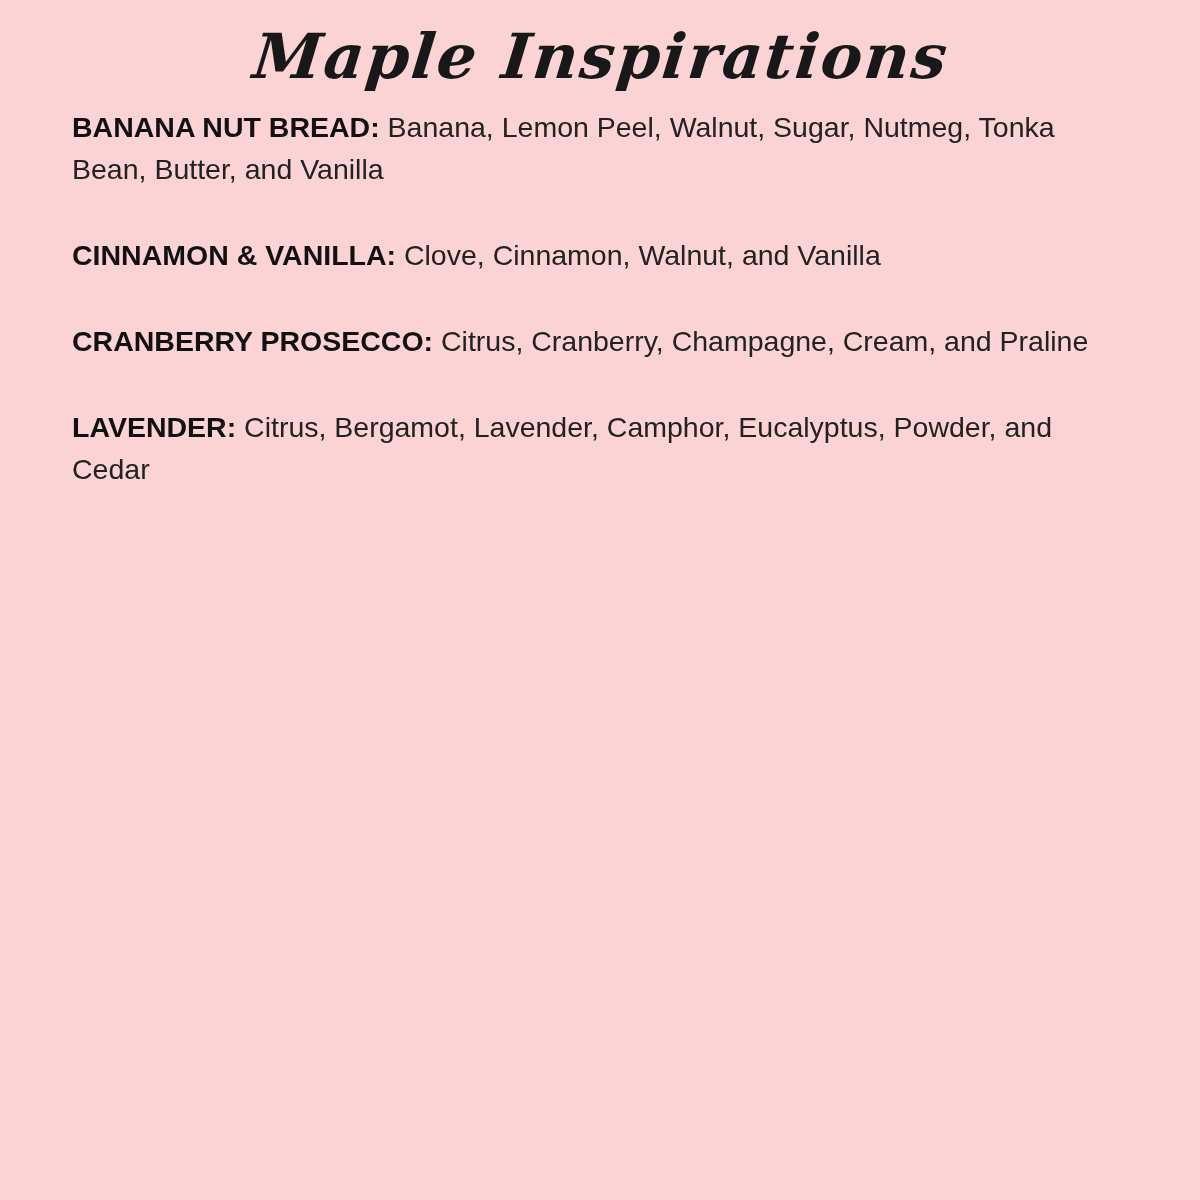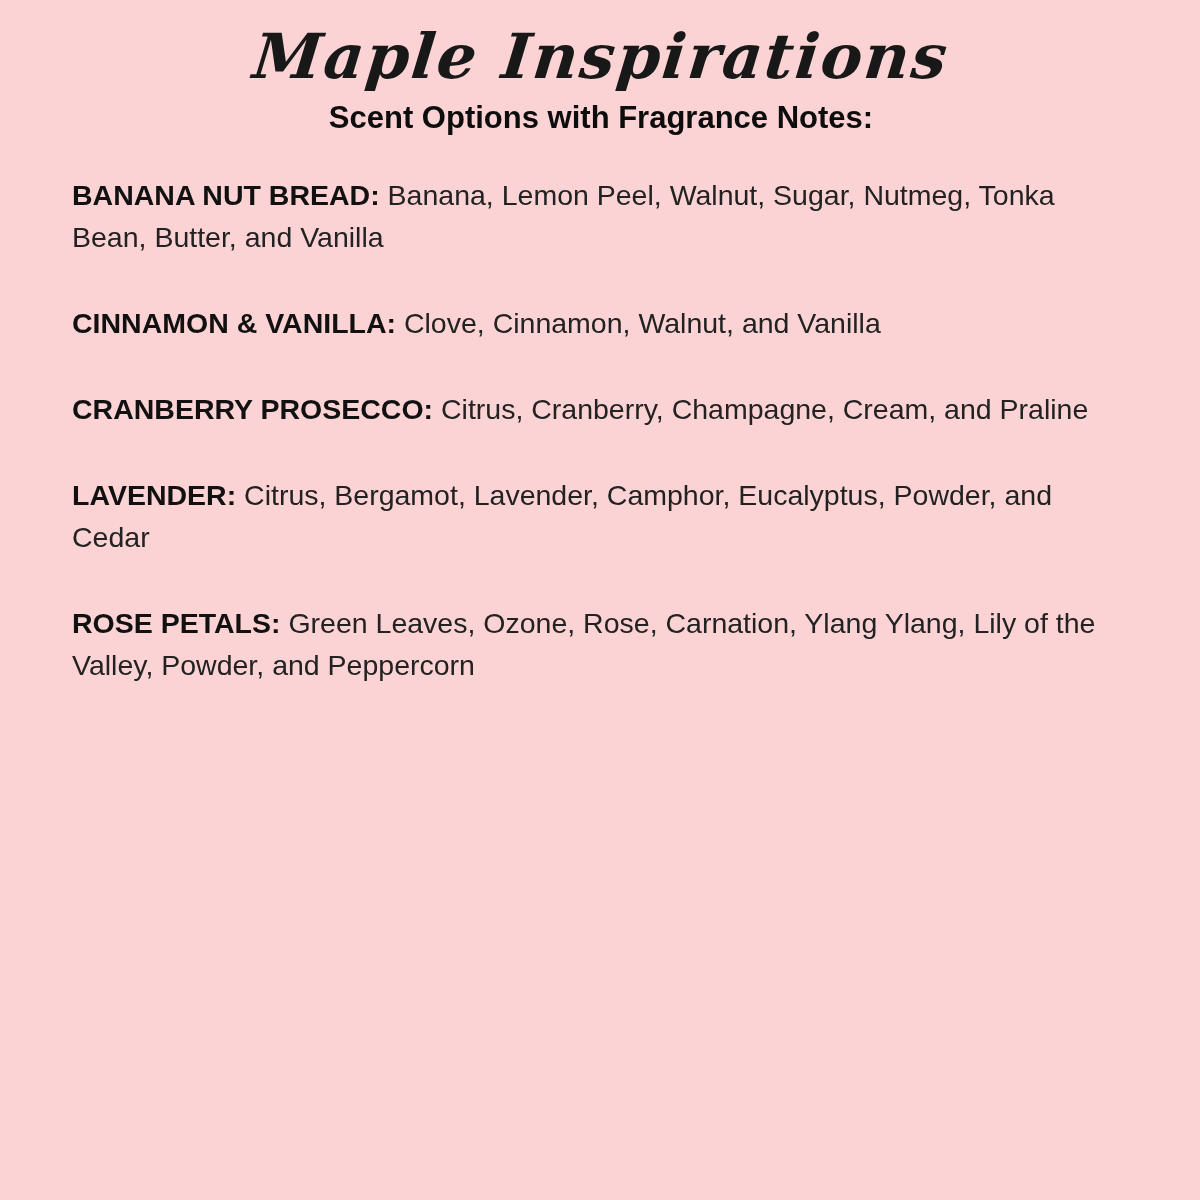--- a/index.html
+++ b/index.html
@@ -54,38 +54,33 @@
     font-weight: 700;
     color: #111111;
   }
 </style>
 </head>
 <body>
 
 <div class="page">
 
   <h1 class="title">Maple Inspirations</h1>
-  <h2 class="subtitle">Scent Options with Fragrance Notes:</h2>
 
   <div class="scent-list">
     <p class="scent">
       <span class="scent-name">BANANA NUT BREAD: </span>
       <span class="scent-notes">Banana, Lemon Peel, Walnut, Sugar, Nutmeg, Tonka Bean, Butter, and Vanilla</span>
     </p>
     <p class="scent">
       <span class="scent-name">CINNAMON &amp; VANILLA: </span>
       <span class="scent-notes">Clove, Cinnamon, Walnut, and Vanilla</span>
     </p>
     <p class="scent">
       <span class="scent-name">CRANBERRY PROSECCO: </span>
       <span class="scent-notes">Citrus, Cranberry, Champagne, Cream, and Praline</span>
     </p>
     <p class="scent">
       <span class="scent-name">LAVENDER: </span>
       <span class="scent-notes">Citrus, Bergamot, Lavender, Camphor, Eucalyptus, Powder, and Cedar</span>
     </p>
-    <p class="scent">
-      <span class="scent-name">ROSE PETALS: </span>
-      <span class="scent-notes">Green Leaves, Ozone, Rose, Carnation, Ylang Ylang, Lily of the Valley, Powder, and Peppercorn</span>
-    </p>
   </div>
 
 </div>
 
 </body></html>

